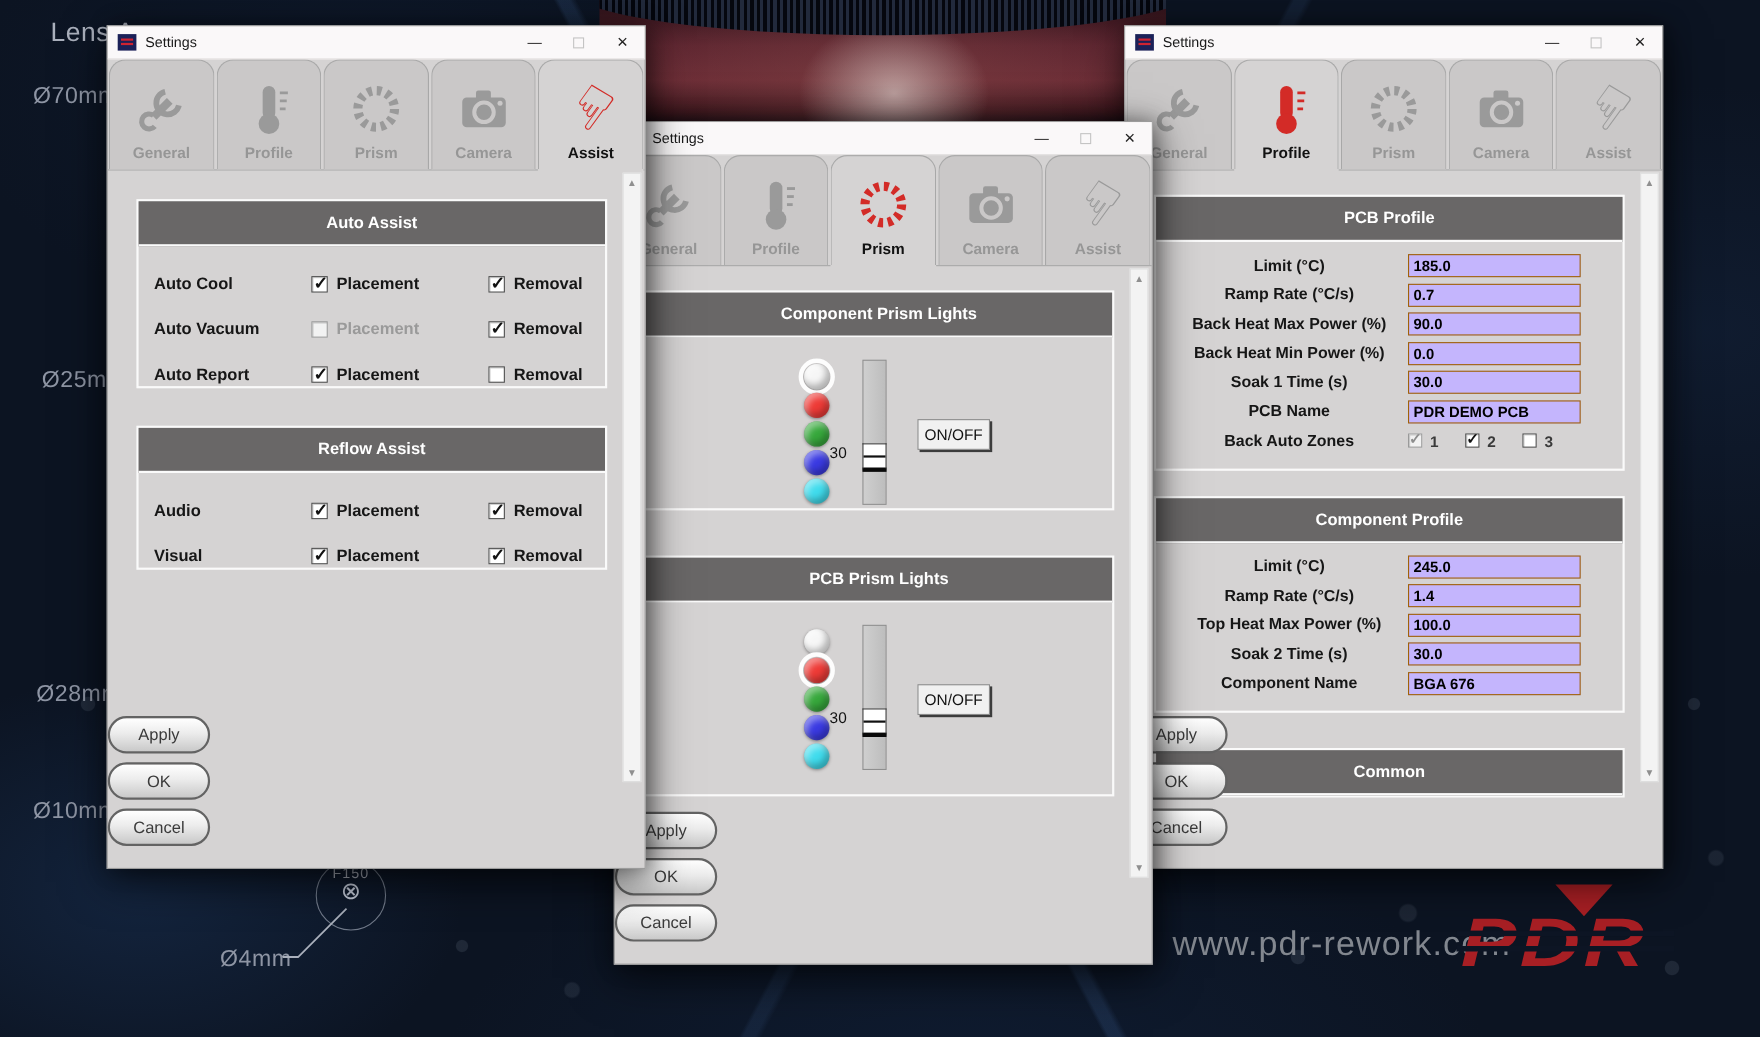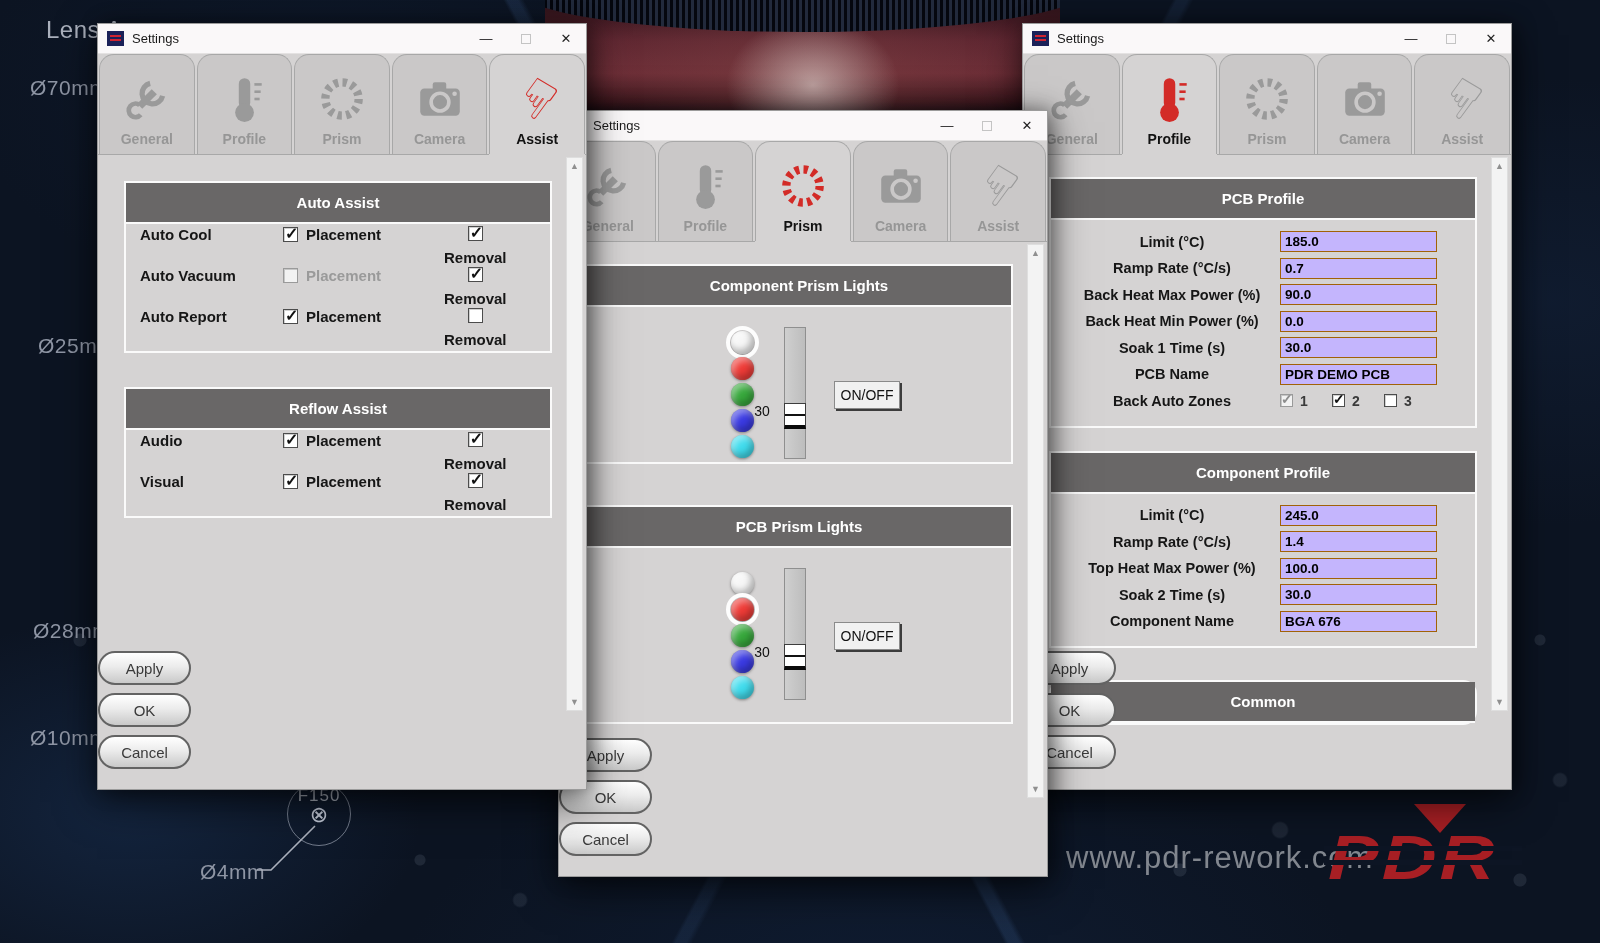--- a/index.html
+++ b/index.html
@@ -45,21 +45,21 @@
   }
   .bg-label { position:absolute; color:#8e95a4; font-size:21px; letter-spacing:.5px; z-index:1; }
   #lens-label  { left:46px;  top:16px; font-size:24px; color:#aab0bc; }
   #dia-70 { left:30px; top:76px; }
   #dia-25 { left:38px; top:334px; }
   #dia-28 { left:33px; top:619px; }
   #dia-10 { left:30px; top:726px; }
   #dia-4  { left:200px; top:860px; }
   .f150-circle { position:absolute; left:287px; top:782px; width:64px; height:64px; z-index:1;
     border:1.5px solid rgba(195,202,216,.55); border-radius:50%; text-align:center; color:#aab0bc; }
-  .f150-circle .f150-txt { display:block; font-size:17px; margin-top:3px; letter-spacing:1px; }
+  .f150-circle .f150-txt { display:block; font-size:13px; margin-top:3px; letter-spacing:1px; }
   .f150-circle .cross { display:block; font-size:22px; line-height:18px; color:#c3cad8; }
   .leader { position:absolute; left:255px; top:812px; z-index:1; }
   .website { position:absolute; left:1066px; top:840px; z-index:1; 
     font-size:31px; color:#82878f; letter-spacing:1px; }
   .logo { position:absolute; left:1328px; top:800px; width:190px; height:100px; z-index:1; }
   .logo-tri { position:absolute; left:86px; top:4px; width:0; height:0;
     border-left:26px solid transparent; border-right:26px solid transparent; border-top:29px solid #a81f24; }
   .logo-text { position:absolute; left:0; top:22px; font-size:76px; font-weight:bold; font-style:italic;
     color:#a81f24; letter-spacing:3px; transform:scaleY(.82); transform-origin:top left; }
   .logo-slit { position:absolute; left:-4px; right:-4px; height:5px; background:#0d1524; }
@@ -97,28 +97,28 @@
   .content { position:absolute; top:131px; left:26px; right:34px; bottom:0; }
   .vscroll { position:absolute; top:133px; right:3px; bottom:78px; width:17px;
     background:#f3f3f3; border:1px solid #dedede; z-index:3; }
   .sarrow { position:absolute; left:0; right:0; text-align:center; font-size:9px; color:#8f8f8f; }
   .sarrow.up { top:3px; } .sarrow.down { bottom:3px; }
 
   .sec { border:2px solid #fafafa; }
   .sec-h { height:41px; background:#696767; border-bottom:2px solid #fafafa; display:flex;
     align-items:center; justify-content:center; color:#fff; font-weight:bold; font-size:15px; }
   .mt22 { margin-top:22px; } .mt26 { margin-top:26px; } .mt34 { margin-top:34px; }
-  .mt41 { margin-top:41px; } .mt23 { margin-top:23px; } .mt32 { margin-top:32px;border-radius:14px; }
+  .mt41 { margin-top:41px; } .mt23 { margin-top:23px; } .mt32 { margin-top:32px; }
 
   
   .rows { padding:2px 0; }
-  .arow { height:41px; display:flex; align-items:flex-start; }
+  .arow { height:41px; display:flex; align-items:flex-end; }
   .rlabel { width:157px; padding-left:14px; font-weight:bold; font-size:15px; color:#161616; }
   .cgroup { display:flex; align-items:center; gap:8px; width:161px; }
-  .cgroup.last { width:auto;flex-direction:column; }
+  .cgroup.last { width:auto; }
   .cb { width:15px; height:15px; background:#fff; border:1px solid #4c4c4c; position:relative; flex:none;
     box-shadow:inset 1px 1px 0 rgba(0,0,0,.18); }
   .cb.checked::after { content:"✓"; position:absolute; left:1px; top:-4px; font-size:16px;
     font-weight:bold; color:#111; }
   .cb.disabled { border-color:#9a9a9a; background:#f2f2f2; }
   .cb.disabled.checked::after { color:#8d8d8d; }
   .cb-text { font-weight:bold; font-size:15px; color:#161616; }
   .cb-text.disabled { color:#9a9a9a; }
 
   

